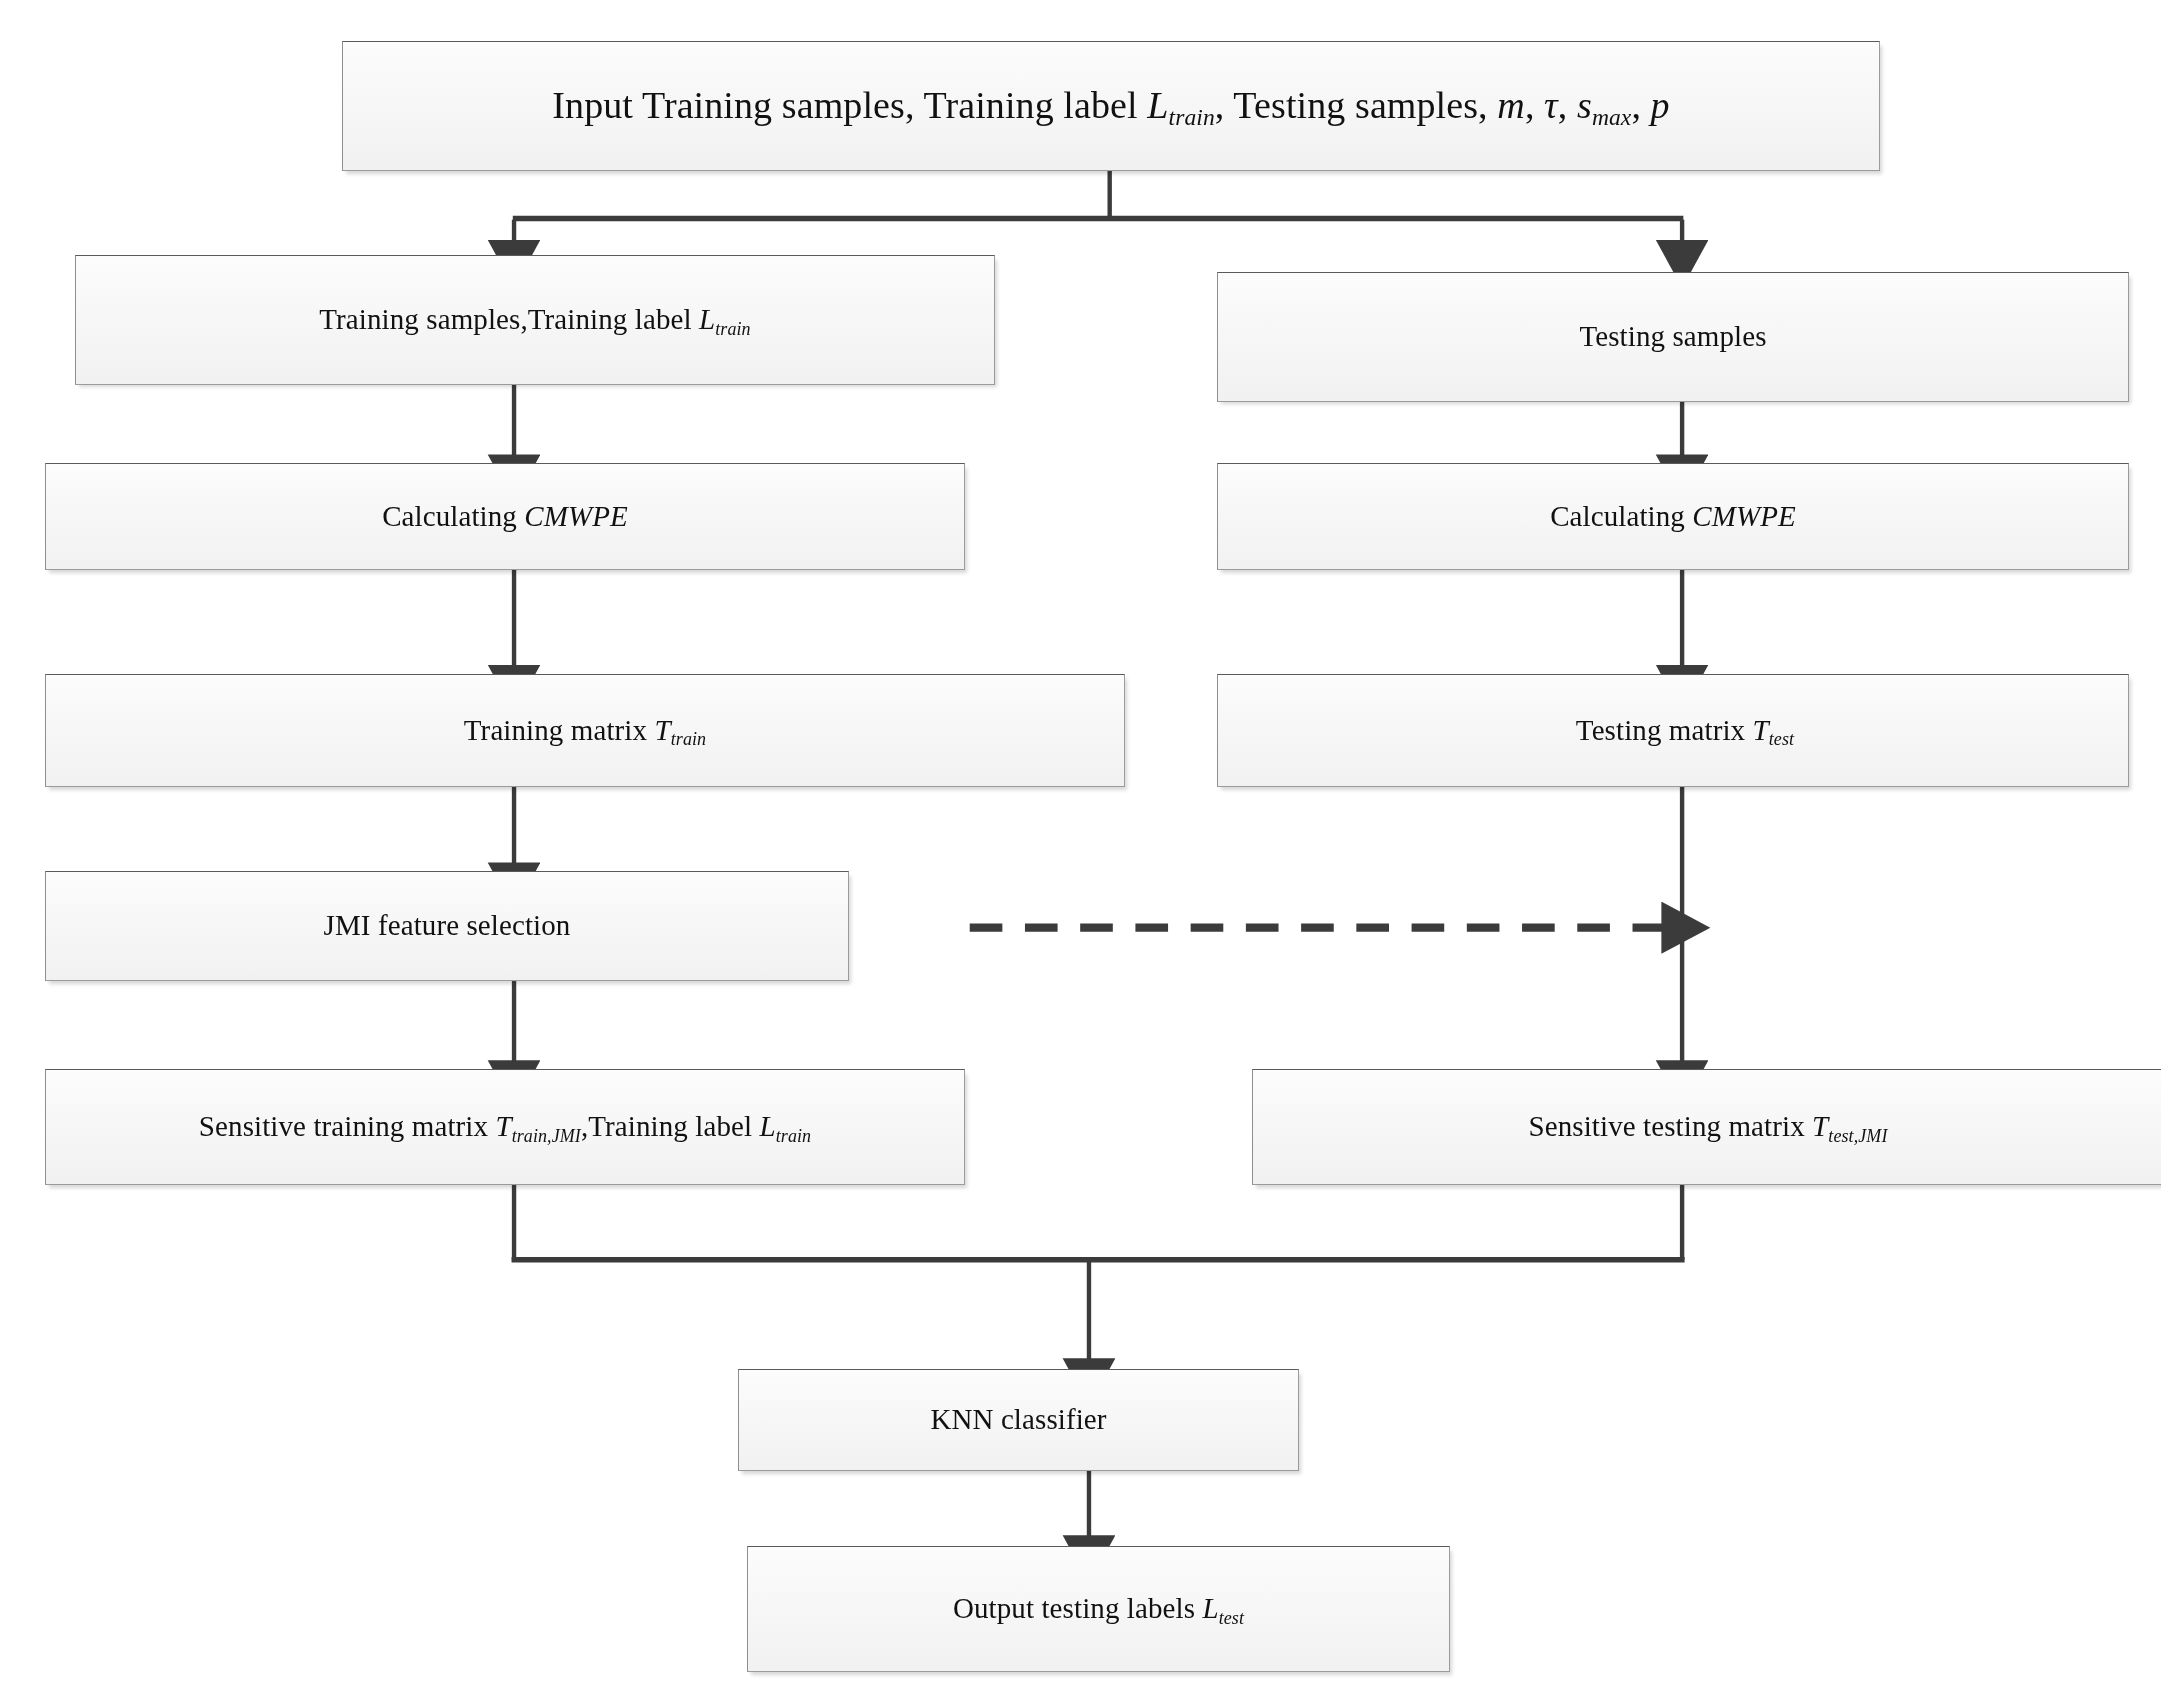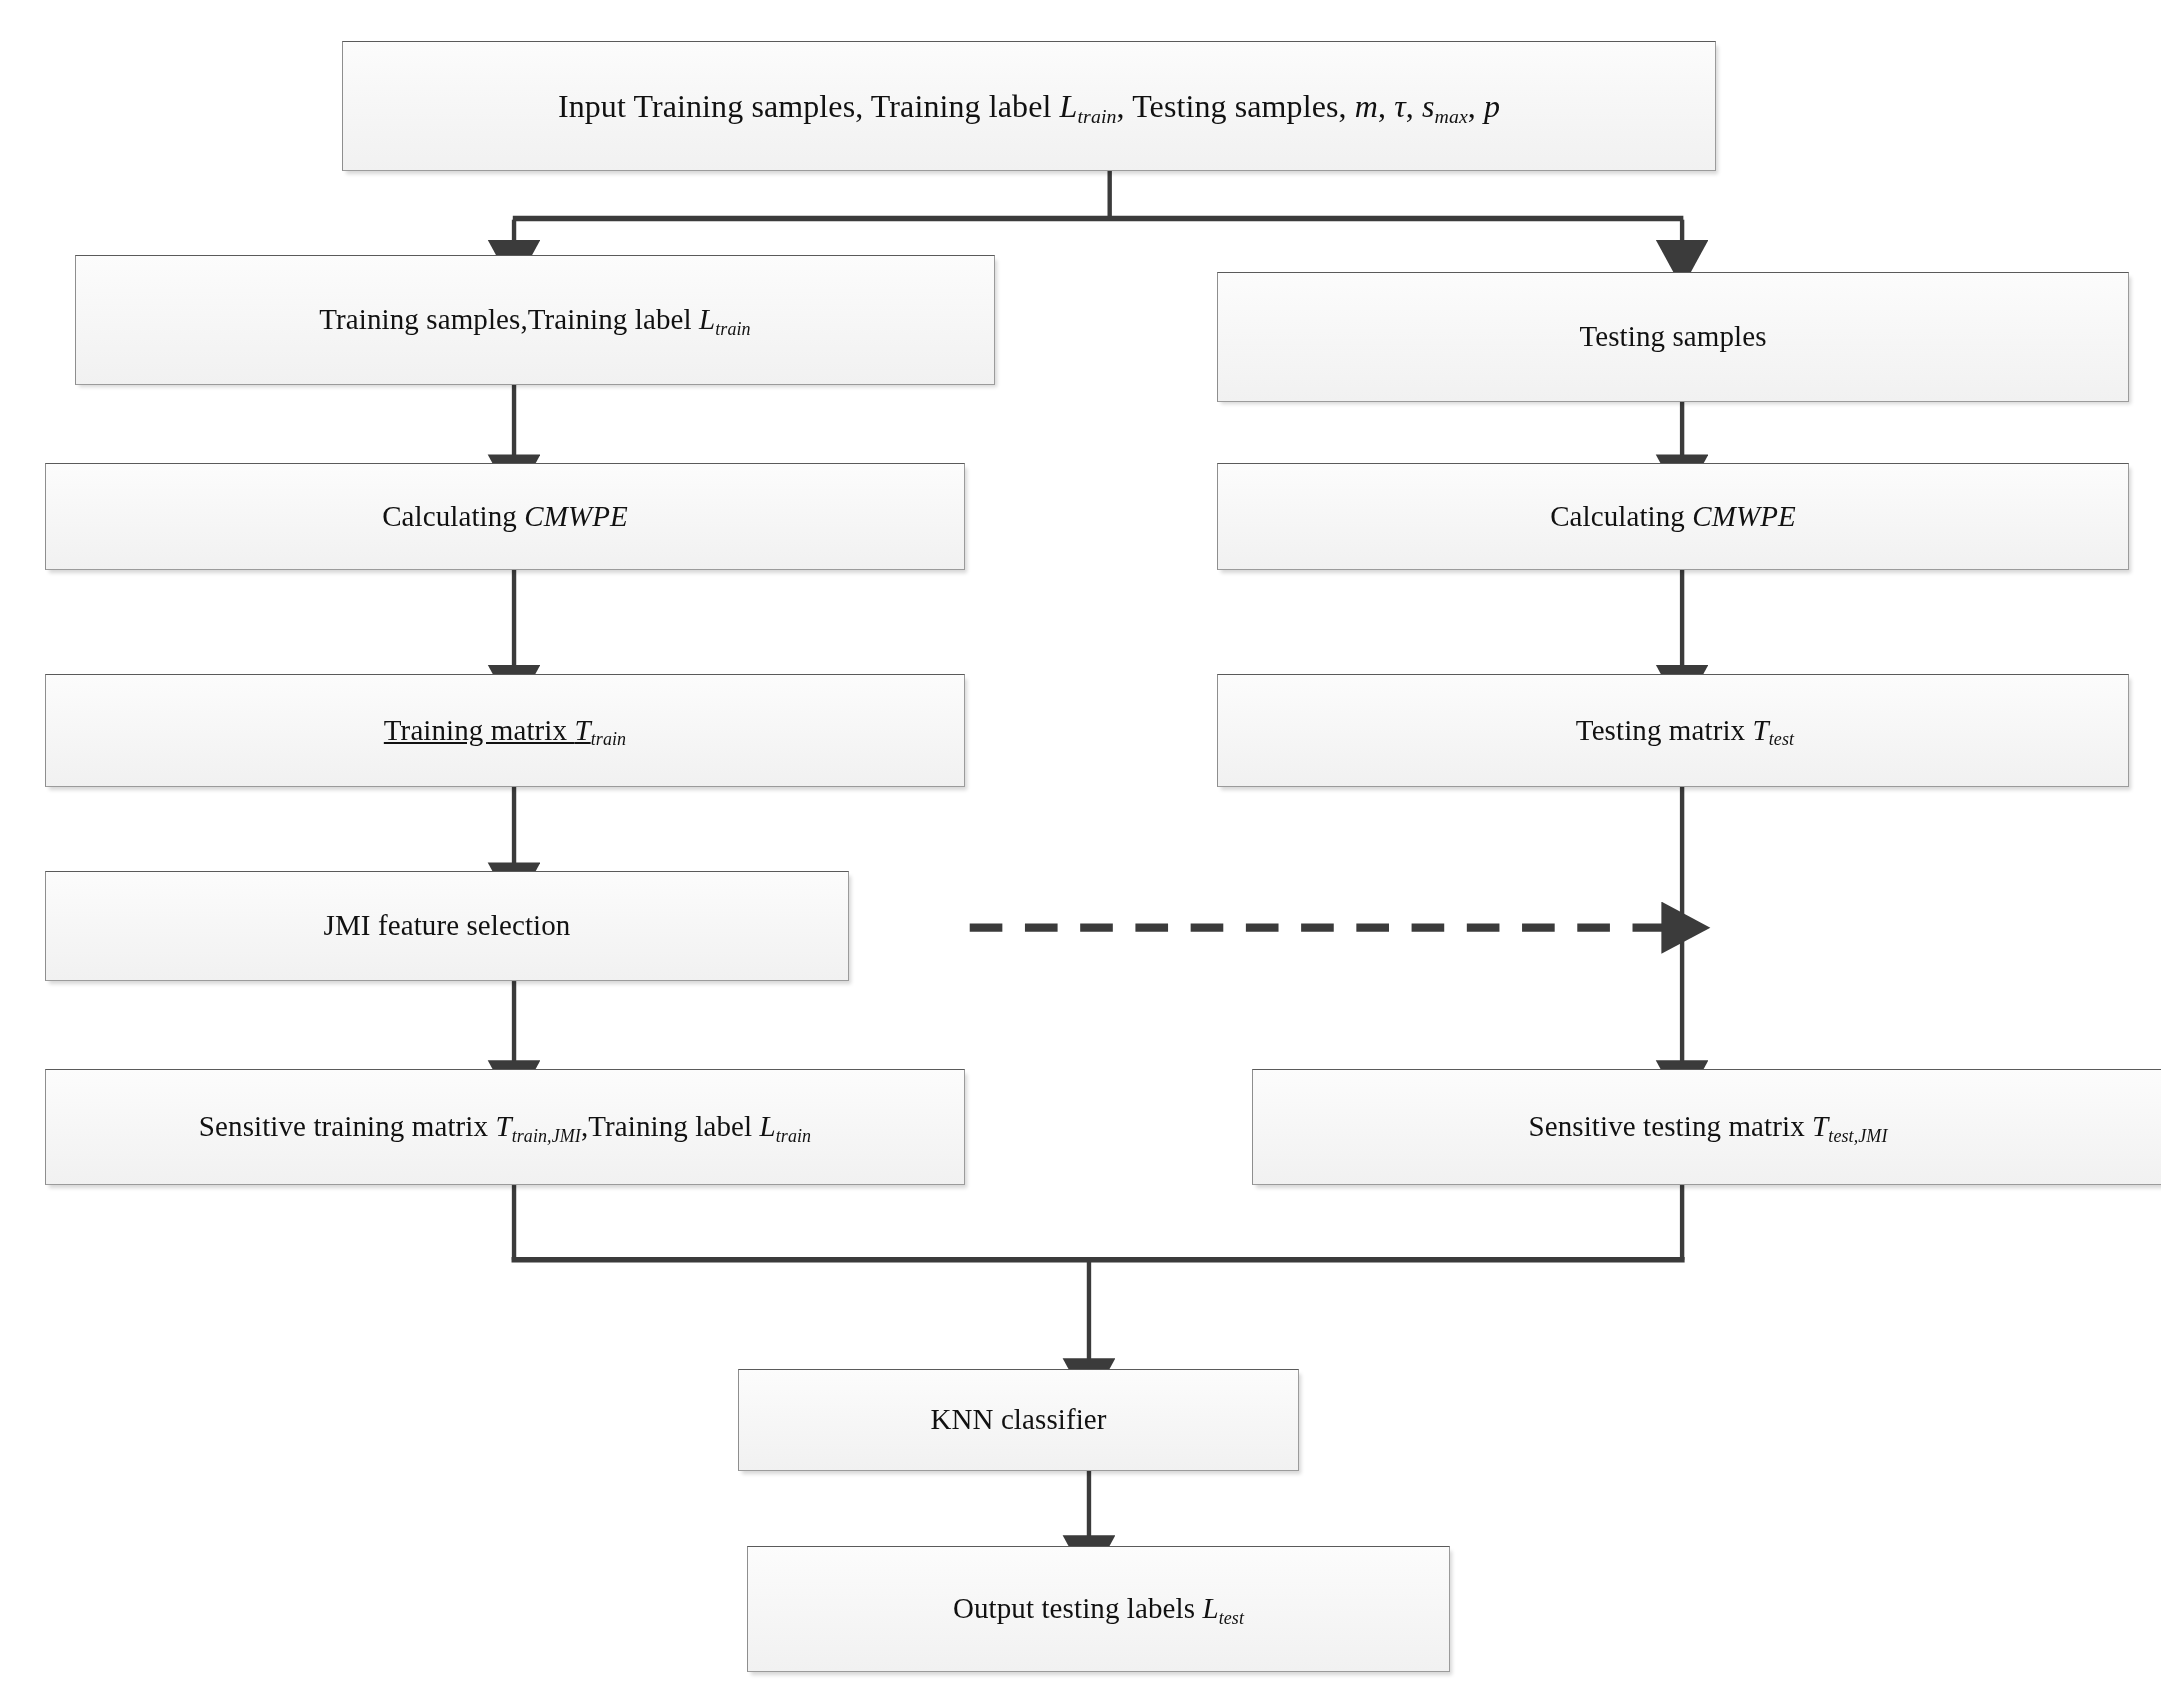--- a/index.html
+++ b/index.html
@@ -60,41 +60,41 @@
     <path d="M1545,1478 L2660,1478" stroke="#3b3b3b" stroke-width="13" fill="none" stroke-dasharray="52,36" marker-end="url(#ahd)"></path>
 
     <path d="M819,1888 L819,2007" stroke="#3b3b3b" stroke-width="7" fill="none"></path>
     <path d="M2680,1888 L2680,2007" stroke="#3b3b3b" stroke-width="7" fill="none"></path>
     <path d="M815,2007 L2684,2007" stroke="#3b3b3b" stroke-width="9" fill="none"></path>
     <path d="M1735,2009 L1735,2178" stroke="#3b3b3b" stroke-width="7" fill="none" marker-end="url(#ah)"></path>
 
     <path d="M1735,2343 L1735,2460" stroke="#3b3b3b" stroke-width="7" fill="none" marker-end="url(#ah)"></path>
   </svg>
 
-  <div class="node" style="left:342px;top:41px;width:1374px;height:130px;font-size:32px;">
+  <div class="node" style="left:342px;top:41px;width:1538px;height:130px;font-size:38px;">
     <span class="t"><span>Input Training samples, Training label </span><span class="it">L</span><sub>train</sub><span>, Testing samples, </span><span class="it">m</span><span>, </span><span class="it">τ</span><span>, </span><span class="it">s</span><sub>max</sub><span>, </span><span class="it">p</span></span>
   </div>
 
   <div class="node" style="left:45px;top:255px;width:920px;height:130px;margin-left:30px;">
     <span class="t"><span>Training samples,Training label </span><span class="it">L</span><sub>train</sub></span>
   </div>
 
   <div class="node" style="left:1217px;top:272px;width:912px;height:130px;font-family:Liberation Serif, serif;">
     <span class="t">Testing samples</span>
   </div>
 
   <div class="node" style="left:45px;top:463px;width:920px;height:107px;">
     <span class="t"><span>Calculating </span><span class="it">CMWPE</span></span>
   </div>
 
   <div class="node" style="left:1217px;top:463px;width:912px;height:107px;">
     <span class="t"><span>Calculating </span><span class="it">CMWPE</span></span>
   </div>
 
-  <div class="node" style="left:45px;top:674px;width:920px;height:113px;text-decoration:underline;">
+  <div class="node" style="left:45px;top:674px;width:1080px;height:113px;">
     <span class="t"><span>Training  matrix </span><span class="it">T</span><sub>train</sub></span>
   </div>
 
   <div class="node" style="left:1217px;top:674px;width:912px;height:113px;padding-left:39px;">
     <span class="t"><span>Testing  matrix  </span><span class="it">T</span><sub>test</sub></span>
   </div>
 
   <div class="node" style="left:45px;top:871px;width:804px;height:110px;">
     <span class="t">JMI feature selection</span>
   </div>

